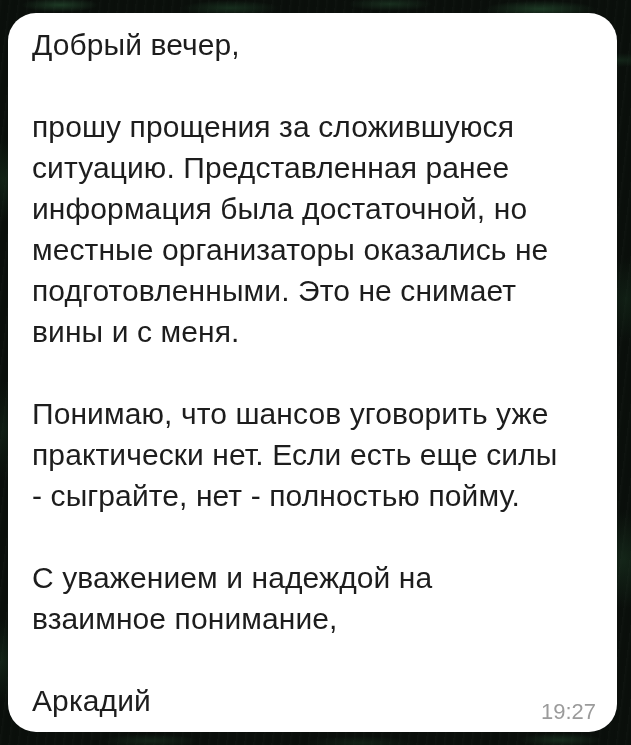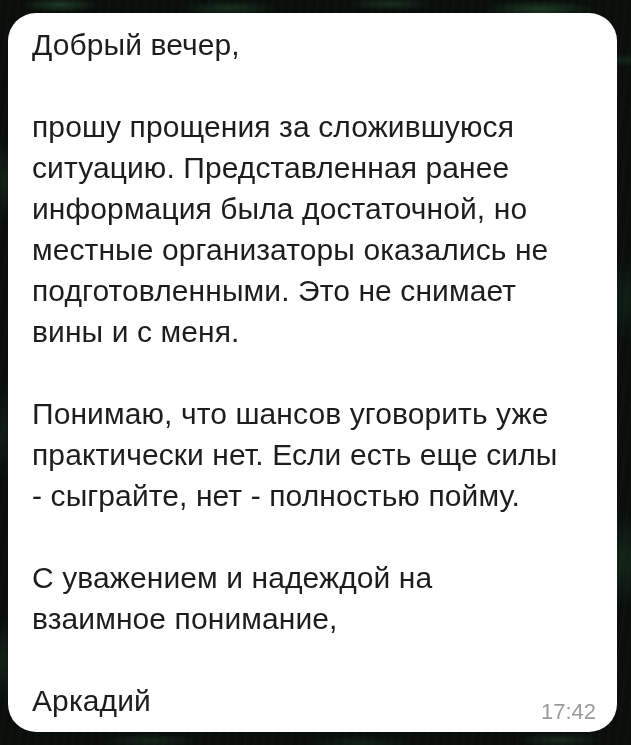--- a/index.html
+++ b/index.html
@@ -83,15 +83,15 @@
 вины и с меня.
 
 Понимаю, что шансов уговорить уже
 практически нет. Если есть еще силы
 - сыграйте, нет - полностью пойму.
 
 С уважением и надеждой на
 взаимное понимание,
 
 Аркадий</div>
-    <div class="msg-time">17:42</div>
+    <div class="msg-time">19:27</div>
   </div>
 </div>
 
 </body></html>

